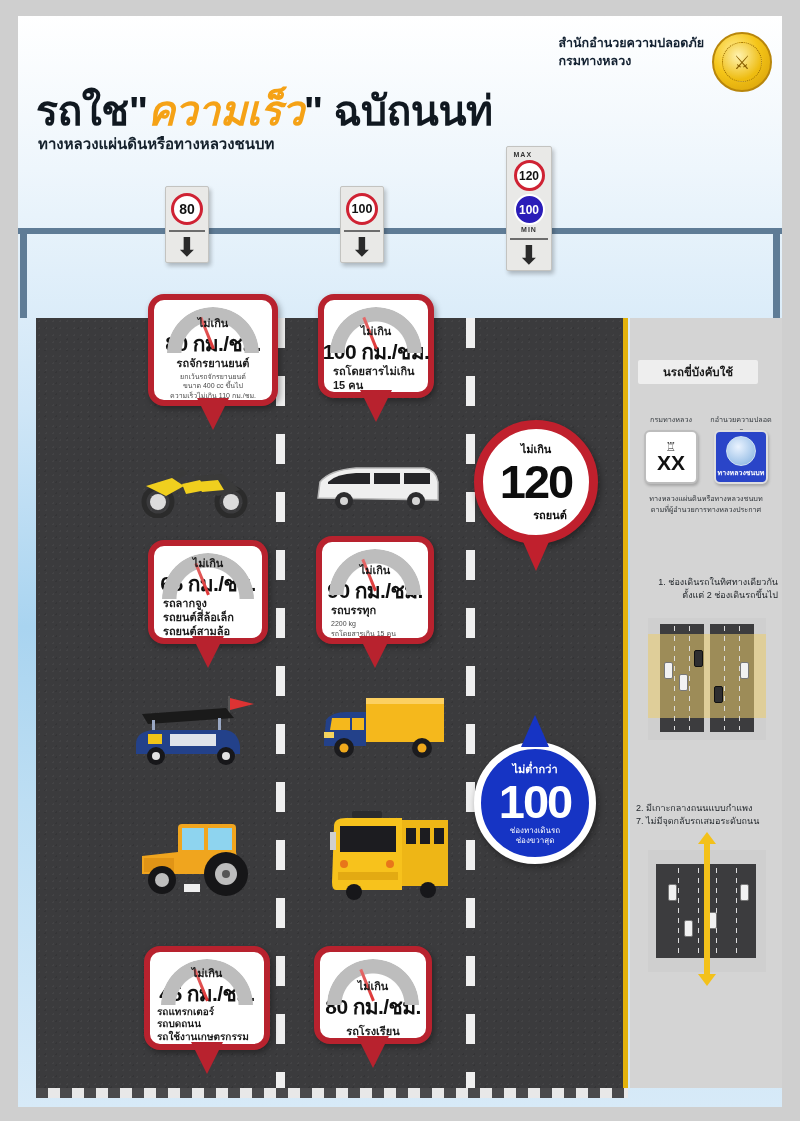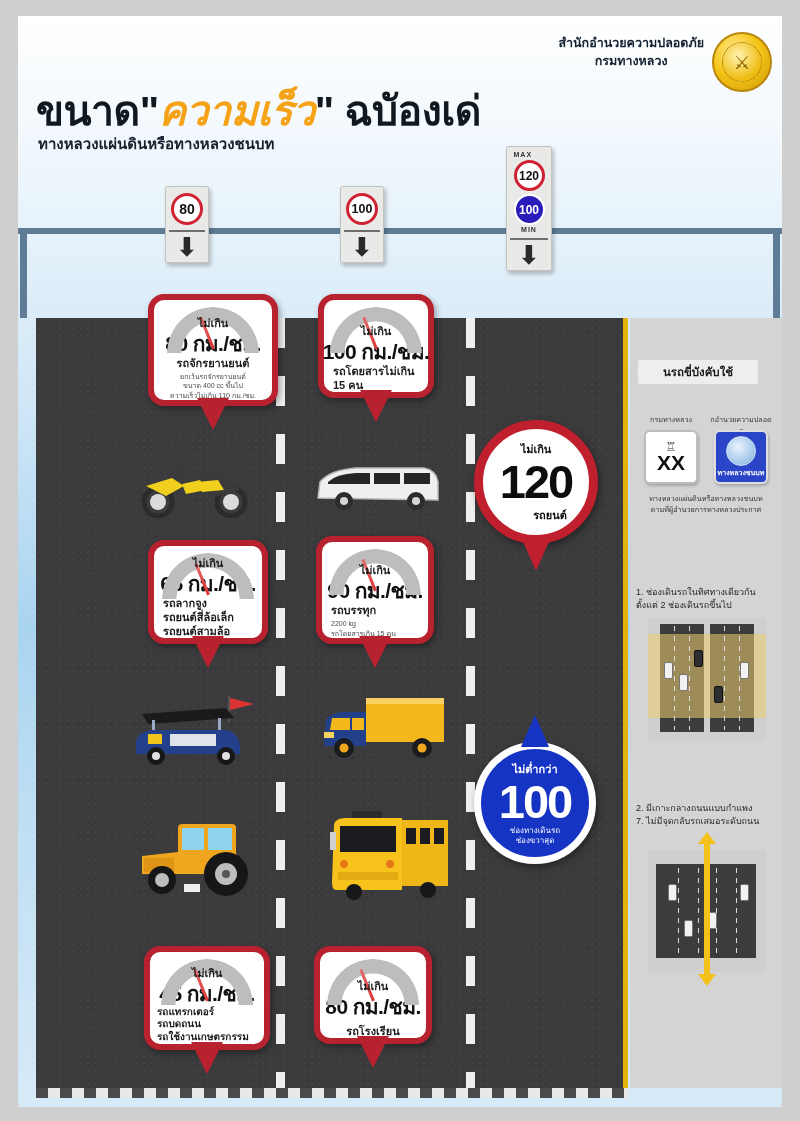--- a/index.html
+++ b/index.html
@@ -26,21 +26,21 @@
   }
   .hdr-l1 { top: 14px; font-size: 37px; }
   .hdr-l2 { top: 62px; font-size: 41px; }
   .hl { color: #f5a216; font-style: italic; }
   .quo { color: #101820; }
   .hdr-sub {
     position: absolute; left: 20px; top: 116px;
     font-size: 15px; font-weight: bold; color: #14202b;
   }
   .dept {
-    position: absolute; right: 78px; top: 18px; text-align: center;
+    position: absolute; right: 78px; top: 18px; text-align: left;
     font-size: 12.5px; font-weight: bold; color: #122030; line-height: 1.45;
   }
   .emblem {
     position: absolute; right: 10px; top: 16px; width: 60px; height: 60px;
     border-radius: 50%;
     background: radial-gradient(circle at 36% 30%, #ffe98a 0%, #f5c518 45%, #d39b06 100%);
     border: 2.5px solid #b8860b;
     display: flex; align-items: center; justify-content: center;
   }
   .emblem .inner {
@@ -139,21 +139,21 @@
   }
   .shield-blue-txt { font-size: 7px; font-weight: bold; color: #fff; margin-top: 1px; }
   .sb-foot {
     position: absolute; left: 5px; top: 176px; width: 142px;
     font-size: 7.2px; color: #2e3338; text-align: center; line-height: 1.5;
   }
   .cond {
     position: absolute; left: 6px; width: 142px;
     font-size: 9px; color: #1d2227; line-height: 1.45;
   }
-  .cond-1 { top: 268px; }
+  .cond-1 { top: 258px; text-align: right; }
   .cond-2 { top: 484px; }
 
   .diagram {
     position: absolute; left: 18px; width: 118px; height: 122px;
     background: #cfcfcf;
   }
   .diag-1 { top: 300px; }
   .diag-2 { top: 532px; }
   .d-road { position: absolute; background: #3c3c3e; }
   .d-lane-line { position: absolute; width: 1px; background: repeating-linear-gradient(180deg,#ddd 0 5px,transparent 5px 10px); }
@@ -235,21 +235,21 @@
   .veh { position: absolute; z-index: 3; }
 </style>
 </head>
 <body>
 
 <div id="poster">
 <div id="canvas">
 
   <div class="hdr">
     <div class="hdr-l2">
-      <span>ขนาด</span><span class="quo">"</span><span class="hl">ความเร็ว</span><span class="quo">"</span> <span>ฉบัองเด่</span>
+      <span>รถใช</span><span class="quo">"</span><span class="hl">ความเร็ว</span><span class="quo">"</span> <span>ฉบัถนนท่</span>
     </div>
     <div class="hdr-sub">ทางหลวงแผ่นดินหรือทางหลวงชนบท</div>
     <div class="dept">
       <div>สำนักอำนวยความปลอดภัย</div>
       <div>กรมทางหลวง</div>
     </div>
     <div class="emblem">
       <div class="inner">⚔</div>
     </div>
   </div>

